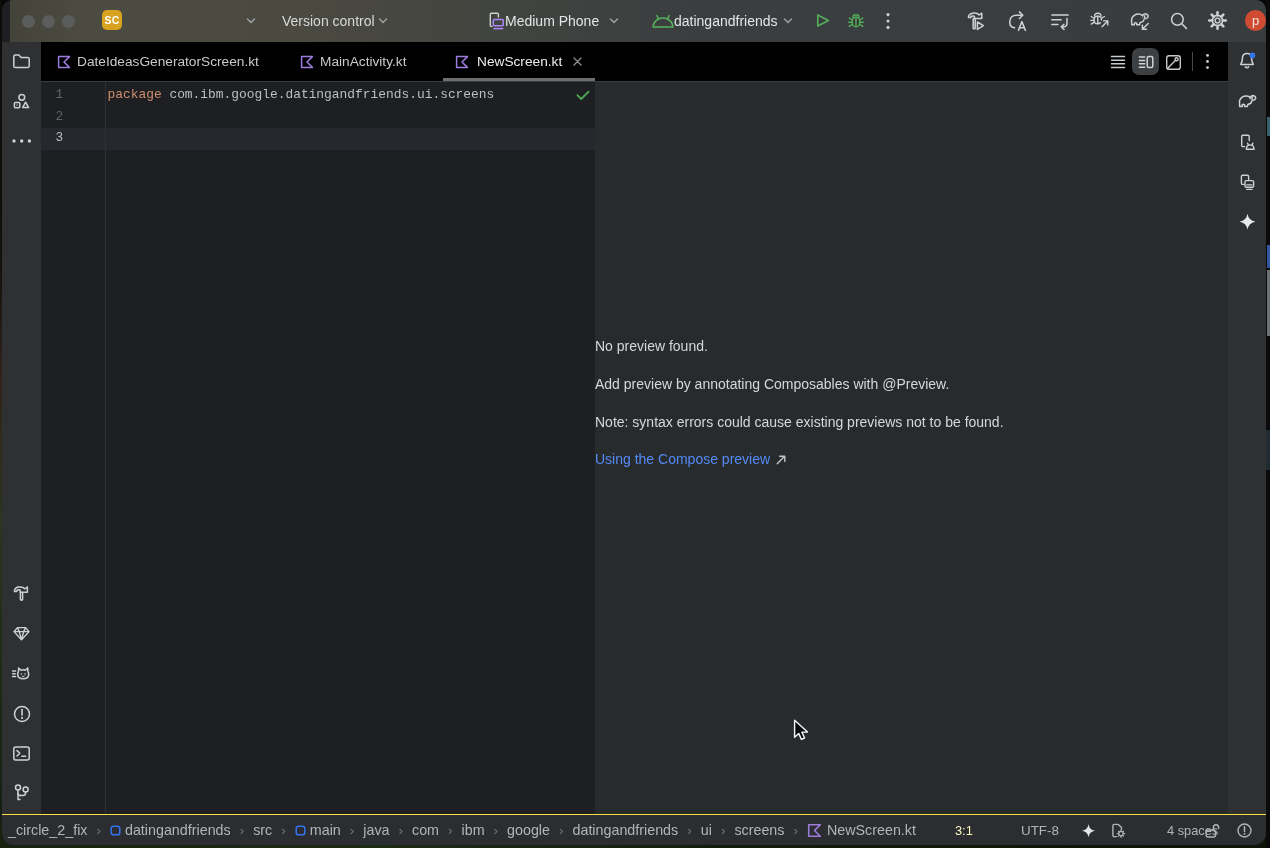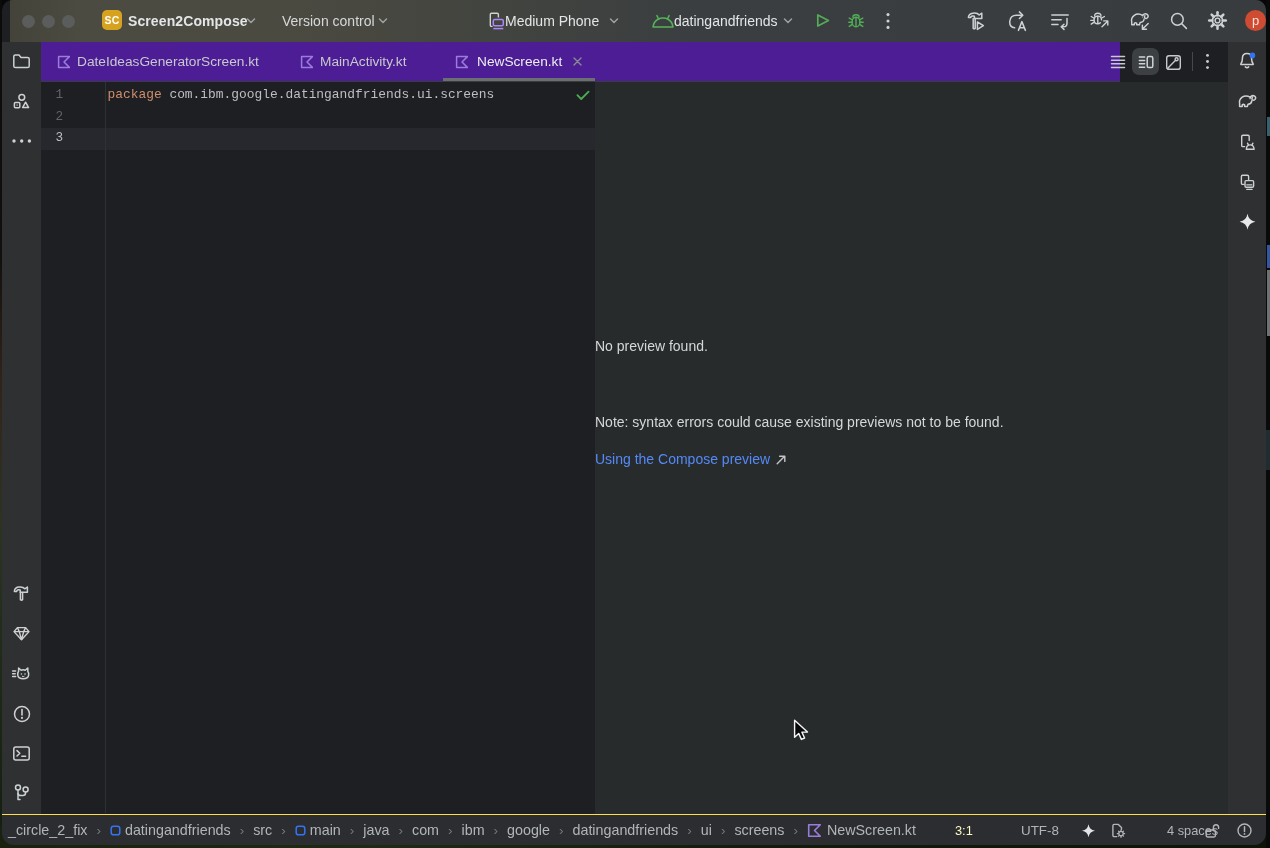--- a/index.html
+++ b/index.html
@@ -20,21 +20,21 @@
     position:absolute; left:92px; top:10px; width:20px; height:20px; border-radius:5px;
     background:#d7a21f; color:#fdfdfb; font-weight:bold; font-size:10.5px;
     display:flex; align-items:center; justify-content:center; letter-spacing:0.2px;
     font-family:"Liberation Sans",sans-serif;
   }
   .tbtext { position:absolute; top:0; height:42px; display:flex; align-items:center; color:#e3e5e6; font-size:14px; }
   
   #leftstrip  { position:absolute; left:0; top:42px; width:39px; height:772px; background:#2e3032; }
   #rightstrip { position:absolute; left:1226px; top:42px; width:38px; height:772px; background:#2e3032; }
   
-  #tabbar { position:absolute; left:39px; top:42px; width:1079px; height:40px; background:#4c1d95; border-bottom:1px solid #3a3d40; }
+  #tabbar { position:absolute; left:39px; top:42px; width:1187px; height:40px; background:#000000; border-bottom:1px solid #3a3d40; }
   .tablabel { position:absolute; top:0; height:39px; display:flex; align-items:center; font-size:13.7px; color:#c7c9cc; }
   #tabunderline { position:absolute; left:402px; top:36px; width:152px; height:3px; background:#6c6f72; }
   
   #editor { position:absolute; left:39px; top:82px; width:554px; height:731px; background:#1e1f22; }
   #curline { position:absolute; left:0; top:45.5px; width:554px; height:22px; background:#26282e; }
   #gutterline { position:absolute; left:64px; top:0; width:1px; height:731px; background:#2d3034; }
   .lnum { position:absolute; width:22px; text-align:right; font-family:"Liberation Mono",monospace; font-size:12.7px; color:#606468; line-height:21.5px; }
   #code1 { position:absolute; left:66.5px; top:1.8px; font-family:"Liberation Mono",monospace; font-size:12.9px; line-height:21.5px; color:#bdbfc4; white-space:pre; }
   #code1 .kw { color:#cf8e6d; }
   
@@ -56,21 +56,20 @@
 <div class="abs" style="left:1267px;top:117px;width:3px;height:19px;background:#35606c;"></div>
 <div class="abs" style="left:1267px;top:245px;width:3px;height:23px;background:#33579f;"></div>
 <div class="abs" style="left:1267px;top:270px;width:3px;height:66px;background:#6e7173;"></div>
 <div class="abs" style="left:1266px;top:430px;width:4px;height:40px;background:#1f2d33;"></div>
 <div id="win">
   <div id="titlebar">
     <div class="dot" style="left:12px;"></div>
     <div class="dot" style="left:32px;"></div>
     <div class="dot" style="left:52px;"></div>
     <div id="scbadge">SC</div>
-    <div class="tbtext" style="left:118px;font-weight:600;letter-spacing:0.1px;">Screen2Compose</div>
     <svg class="abs" style="left:236px;top:17px;" width="10" height="8" viewBox="0 0 10 8">
         <path d="M1.5 2 L5 5.5 L8.5 2" stroke="#9ea1a3" stroke-width="1.5" fill="none" stroke-linecap="round"></path>
       </svg>
     <div class="tbtext" style="left:272px;color:#d6d8da;">Version control</div>
     <svg class="abs" style="left:368px;top:17px;" width="10" height="8" viewBox="0 0 10 8">
         <path d="M1.5 2 L5 5.5 L8.5 2" stroke="#9ea1a3" stroke-width="1.5" fill="none" stroke-linecap="round"></path>
       </svg>
 
     <svg class="abs" style="left:478px;top:11px;" width="20" height="20" viewBox="0 0 20 20">
       <path d="M4.6 15.4 L3.5 15.4 Q2.3 15.4 2.3 14.2 L2.3 3.5 Q2.3 2.3 3.5 2.3 L9.2 2.3 Q10.4 2.3 10.4 3.5 L10.4 6.6" fill="none" stroke="#cfd1d3" stroke-width="1.4"></path>
@@ -334,20 +333,21 @@
         <line x1="9.8" y1="12.9" x2="14.8" y2="12.9"></line>
       </g>
     </svg>
 
     <svg class="abs" style="left:8.5px;top:169px;" width="21" height="21" viewBox="0 0 21 21">
       <path d="M10.5 0.9 Q11.6 7.7 18.4 8.9 Q11.6 10.1 10.5 16.9 Q9.4 10.1 2.6 8.9 Q9.4 7.7 10.5 0.9 Z" fill="#e6e8ea" transform="translate(0,1.8)"></path>
     </svg>
   </div>
   <div id="preview">
     <div class="pvtext" style="top:256px;">No preview found.</div>
+    <div class="pvtext" style="top:294px;">Add preview by annotating Composables with @Preview.</div>
     <div class="pvtext" style="top:332px;">Note: syntax errors could cause existing previews not to be found.</div>
     <div class="pvtext" style="top:369px;">
       <span style="position:relative;display:inline-block;">
         <svg style="position:absolute;left:-24px;top:0px;" width="17" height="17" viewBox="0 0 17 17">
           <circle cx="8.5" cy="8.5" r="7" fill="none" stroke="#87898c" stroke-width="1.3"></circle>
           <text x="8.5" y="12" text-anchor="middle" font-size="10" fill="#87898c" font-family="Liberation Sans">?</text>
         </svg>
         <span class="pvlink">Using the Compose preview</span>
         <svg style="position:absolute;right:-17px;top:3px;" width="12" height="12" viewBox="0 0 12 12">
           <path d="M2.2 9.8 L9.4 2.6 M4.6 2.2 L9.8 2.2 L9.8 7.4" stroke="#c3c5c8" stroke-width="1.4" fill="none" stroke-linecap="round" stroke-linejoin="round"></path>

